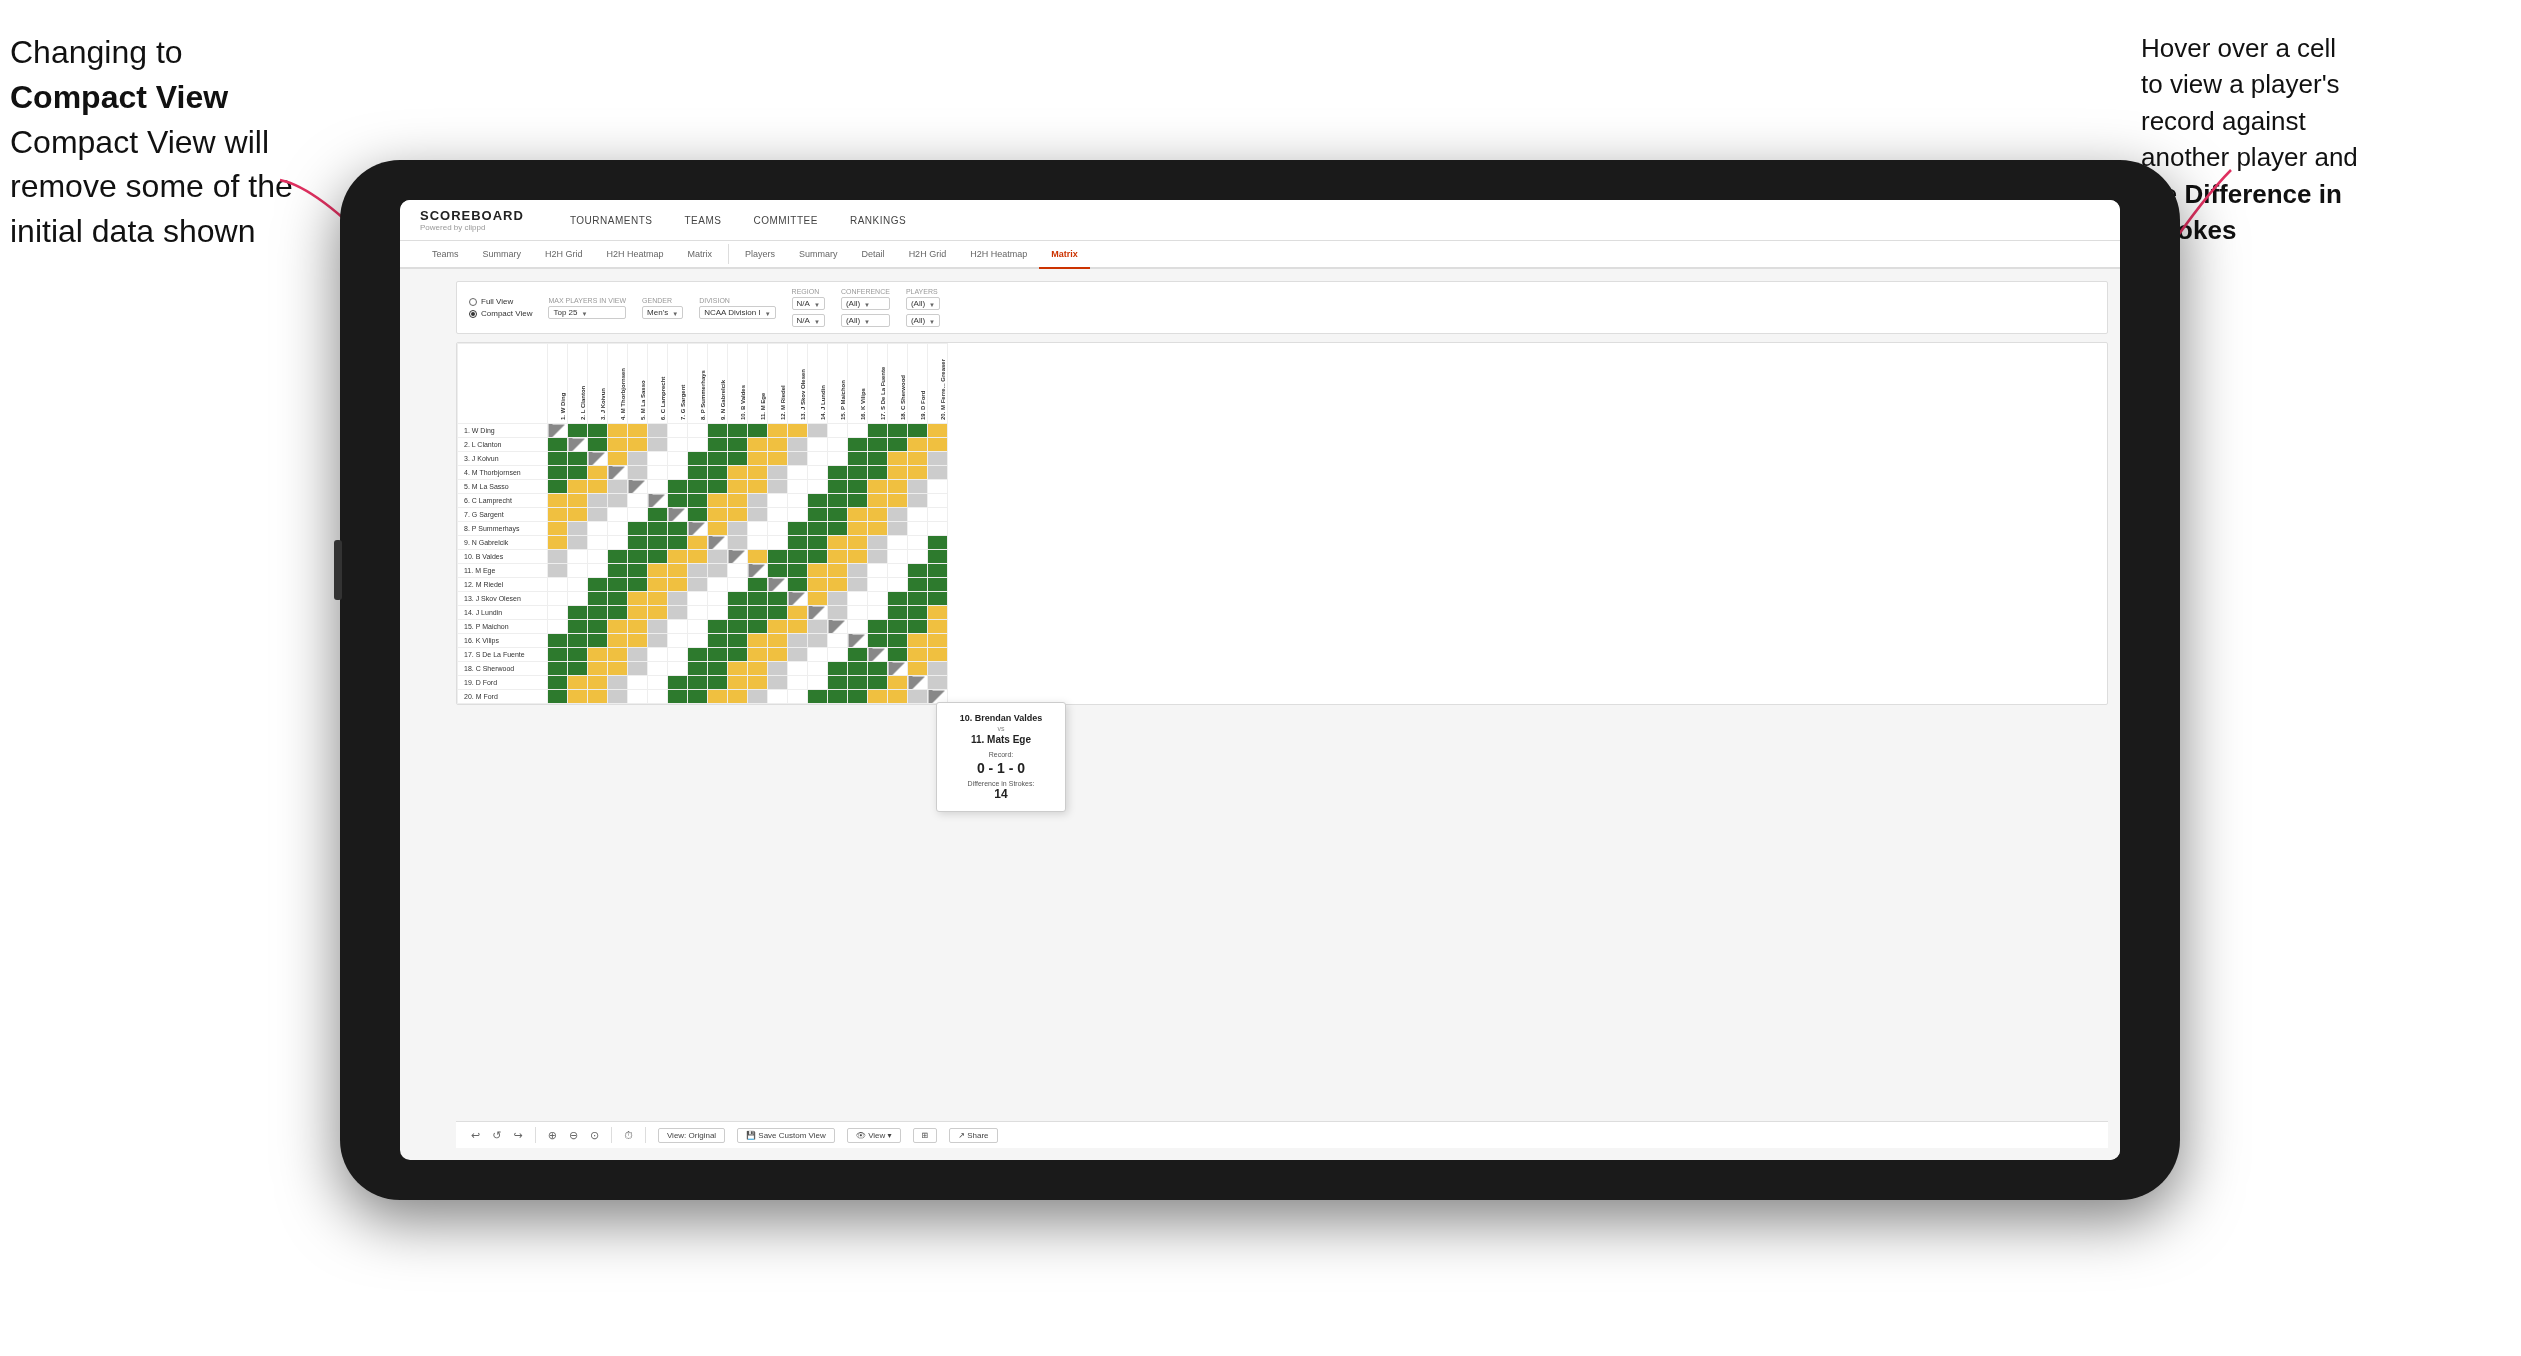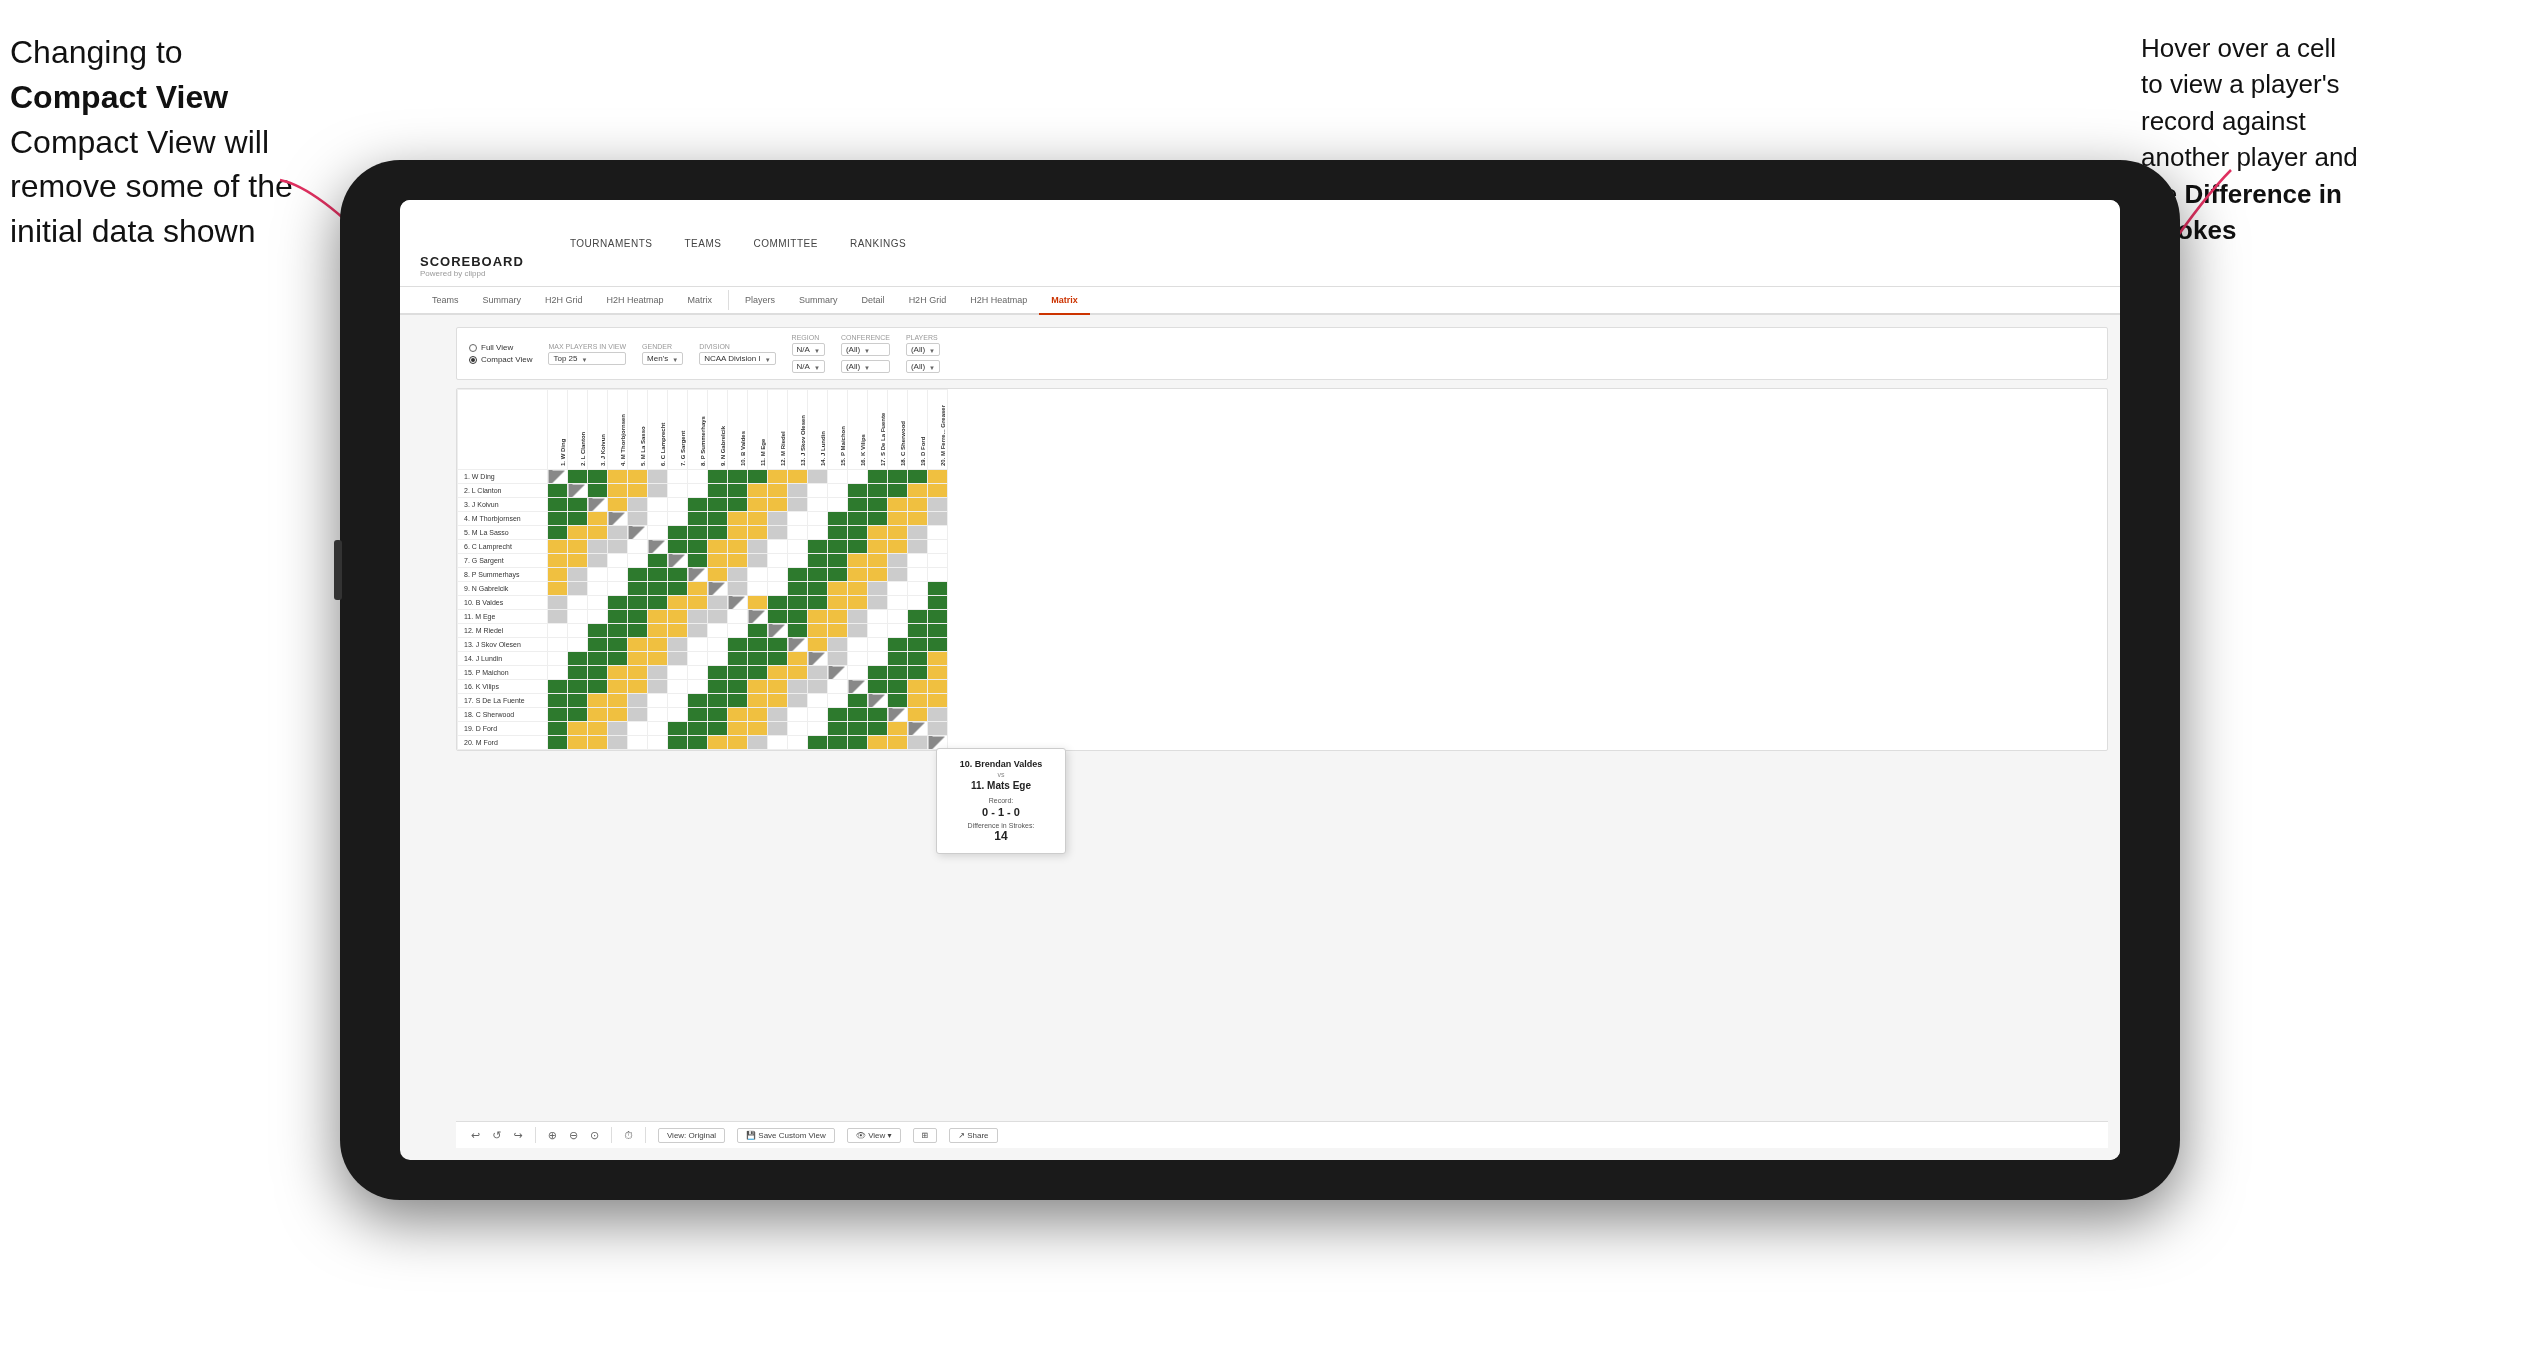--- a/index.html
+++ b/index.html
@@ -79,21 +79,20 @@
       border-bottom: 1px solid #ddd;
       padding: 8px 20px;
       display: flex;
       align-items: center;
       gap: 30px;
       flex-shrink: 0;
     }
     .nav-logo {
       display: flex;
       flex-direction: column;
-      margin-top: 46px;
     }
     .nav-logo-title {
       font-size: 13px;
       font-weight: 900;
       letter-spacing: 1px;
       color: #222;
     }
     .nav-logo-sub {
       font-size: 8px;
       color: #999;
@@ -288,21 +287,21 @@
       box-shadow: 2px 2px 8px rgba(0,0,0,0.15);
       z-index: 10;
       width: 130px;
       top: 360px;
       left: 480px;
     }
     .tooltip-player1 { font-size: 9px; font-weight: 600; color: #222; }
     .tooltip-vs { font-size: 7px; color: #888; margin: 2px 0; }
     .tooltip-player2 { font-size: 10px; font-weight: 600; color: #222; }
     .tooltip-record-label { font-size: 7px; color: #555; margin-top: 6px; }
-    .tooltip-record { font-size: 11px; font-weight: 700; color: #222; margin: 2px 0; }
+    .tooltip-record { font-size: 14px; font-weight: 700; color: #222; margin: 2px 0; }
     .tooltip-diff-label { font-size: 7px; color: #555; margin-top: 4px; }
     .tooltip-diff { font-size: 12px; font-weight: 700; color: #222; }
 
     
     .bottom-toolbar {
       background: #fff;
       border-top: 1px solid #ddd;
       padding: 5px 15px;
       display: flex;
       align-items: center;

